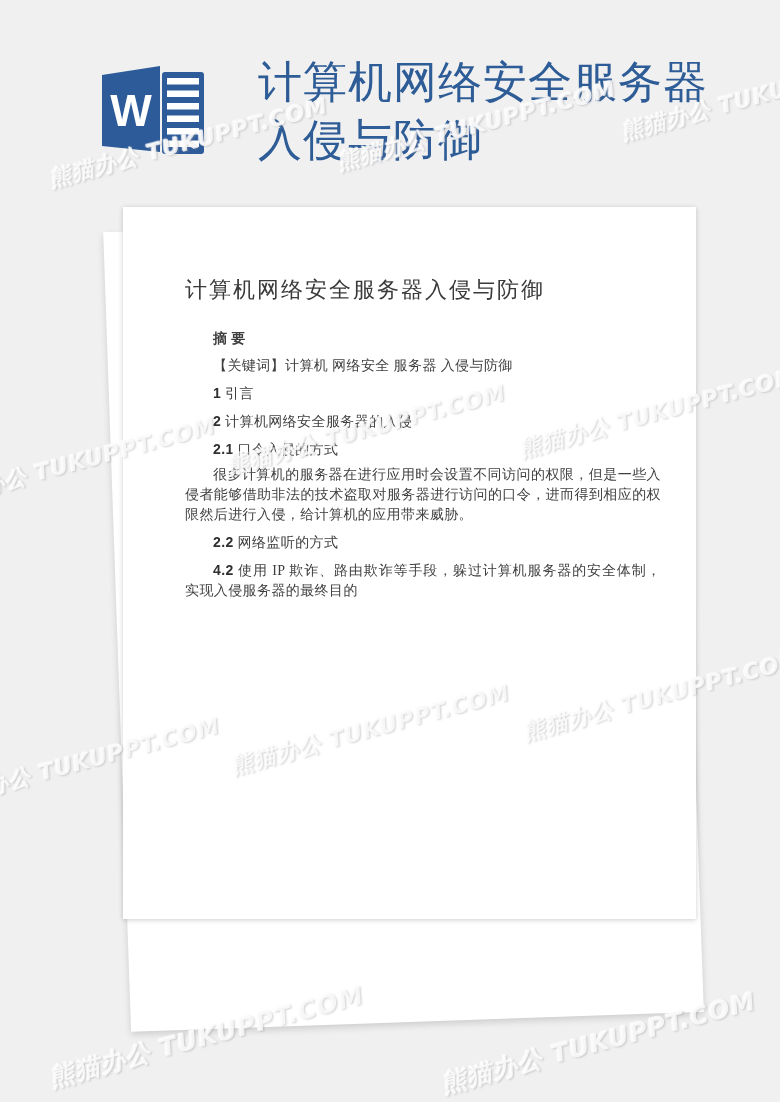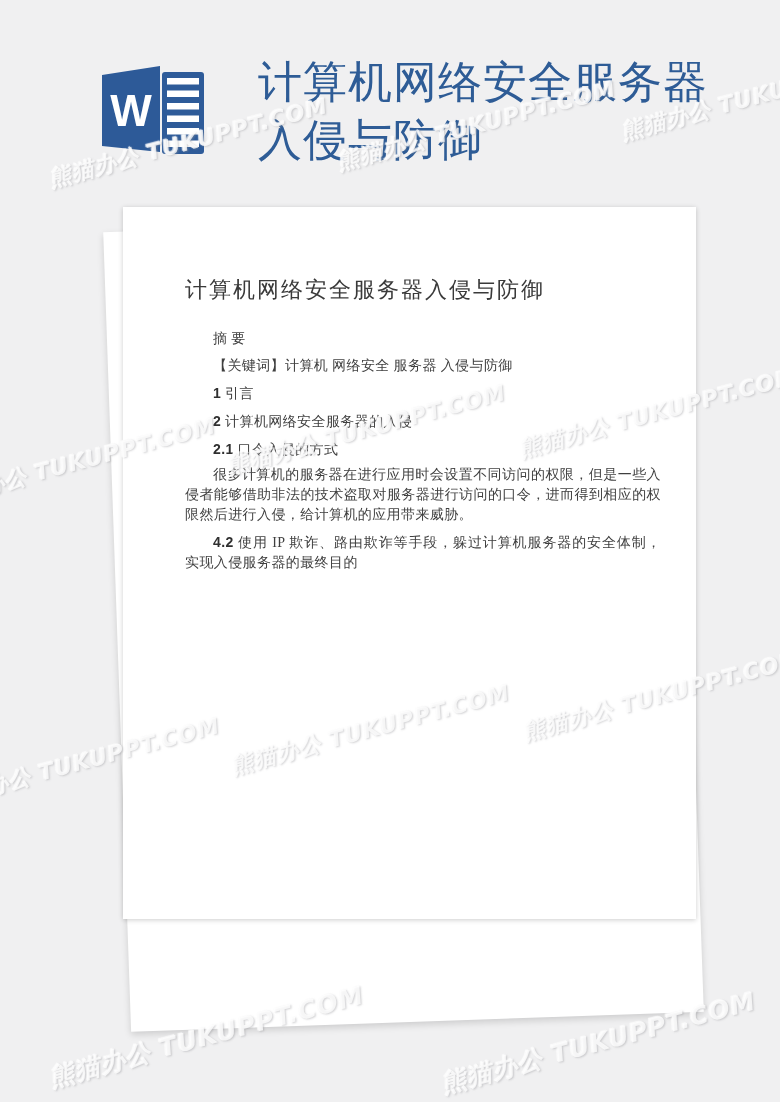--- a/index.html
+++ b/index.html
@@ -38,21 +38,21 @@
   
   .doc-title {
     margin: 0; font-size: 22px; font-weight: normal;
     color: #3a3a3a; letter-spacing: 2px; line-height: 30px;
   }
   .doc-body {
     font-size: 14px; line-height: 20px; letter-spacing: 0.4px;
     color: #3f3f3f; text-align: justify;
   }
   .blk { margin: 5px 0 0 0; text-indent: 2em; }
-  .blk.label { margin-top: 24px; }
+  .blk.label { margin-top: 24px; font-weight: bold; }
   .blk.keywords, .blk.heading { margin-top: 7px; }
   .hnum {
     font-family: "Liberation Sans", "DejaVu Sans", sans-serif;
     font-weight: bold; color: #2f2f2f;
   }
 
   
   .wm-layer { position: absolute; inset: 0; pointer-events: none; z-index: 5; }
   .wm {
     position: absolute;
@@ -94,20 +94,21 @@
 
   <div class="sheet main">
     <h1 class="doc-title">计算机网络安全服务器入侵与防御</h1>
     <div class="doc-body" id="doc-content">
         <div class="blk label">摘 要</div>
         <p class="blk keywords">【关键词】计算机 网络安全 服务器 入侵与防御</p>
         <p class="blk heading"><b class="hnum">1</b> 引言</p>
         <p class="blk heading"><b class="hnum">2</b> 计算机网络安全服务器的入侵</p>
         <p class="blk heading"><b class="hnum">2.1</b> 口令入侵的方式</p>
         <p class="blk para">很多计算机的服务器在进行应用时会设置不同访问的权限，但是一些入侵者能够借助非法的技术盗取对服务器进行访问的口令，进而得到相应的权限然后进行入侵，给计算机的应用带来威胁。</p>
+        <p class="blk heading"><b class="hnum">2.2</b> 网络监听的方式</p>
         <p class="blk heading"><b class="hnum">4.2</b> 使用 IP 欺诈、路由欺诈等手段，躲过计算机服务器的安全体制，实现入侵服务器的最终目的</p>
       </div>
   </div>
 
   <div class="wm-layer">
     <span class="wm" style="left:50px;  top:165px;">熊猫办公 TUKUPPT.COM</span>
     <span class="wm" style="left:338px; top:148px;">熊猫办公 TUKUPPT.COM</span>
     <span class="wm" style="left:622px; top:118px;">熊猫办公 TUKUPPT.COM</span>
     <span class="wm" style="left:-62px; top:485px;">熊猫办公 TUKUPPT.COM</span>
     <span class="wm" style="left:228px; top:452px;">熊猫办公 TUKUPPT.COM</span>

